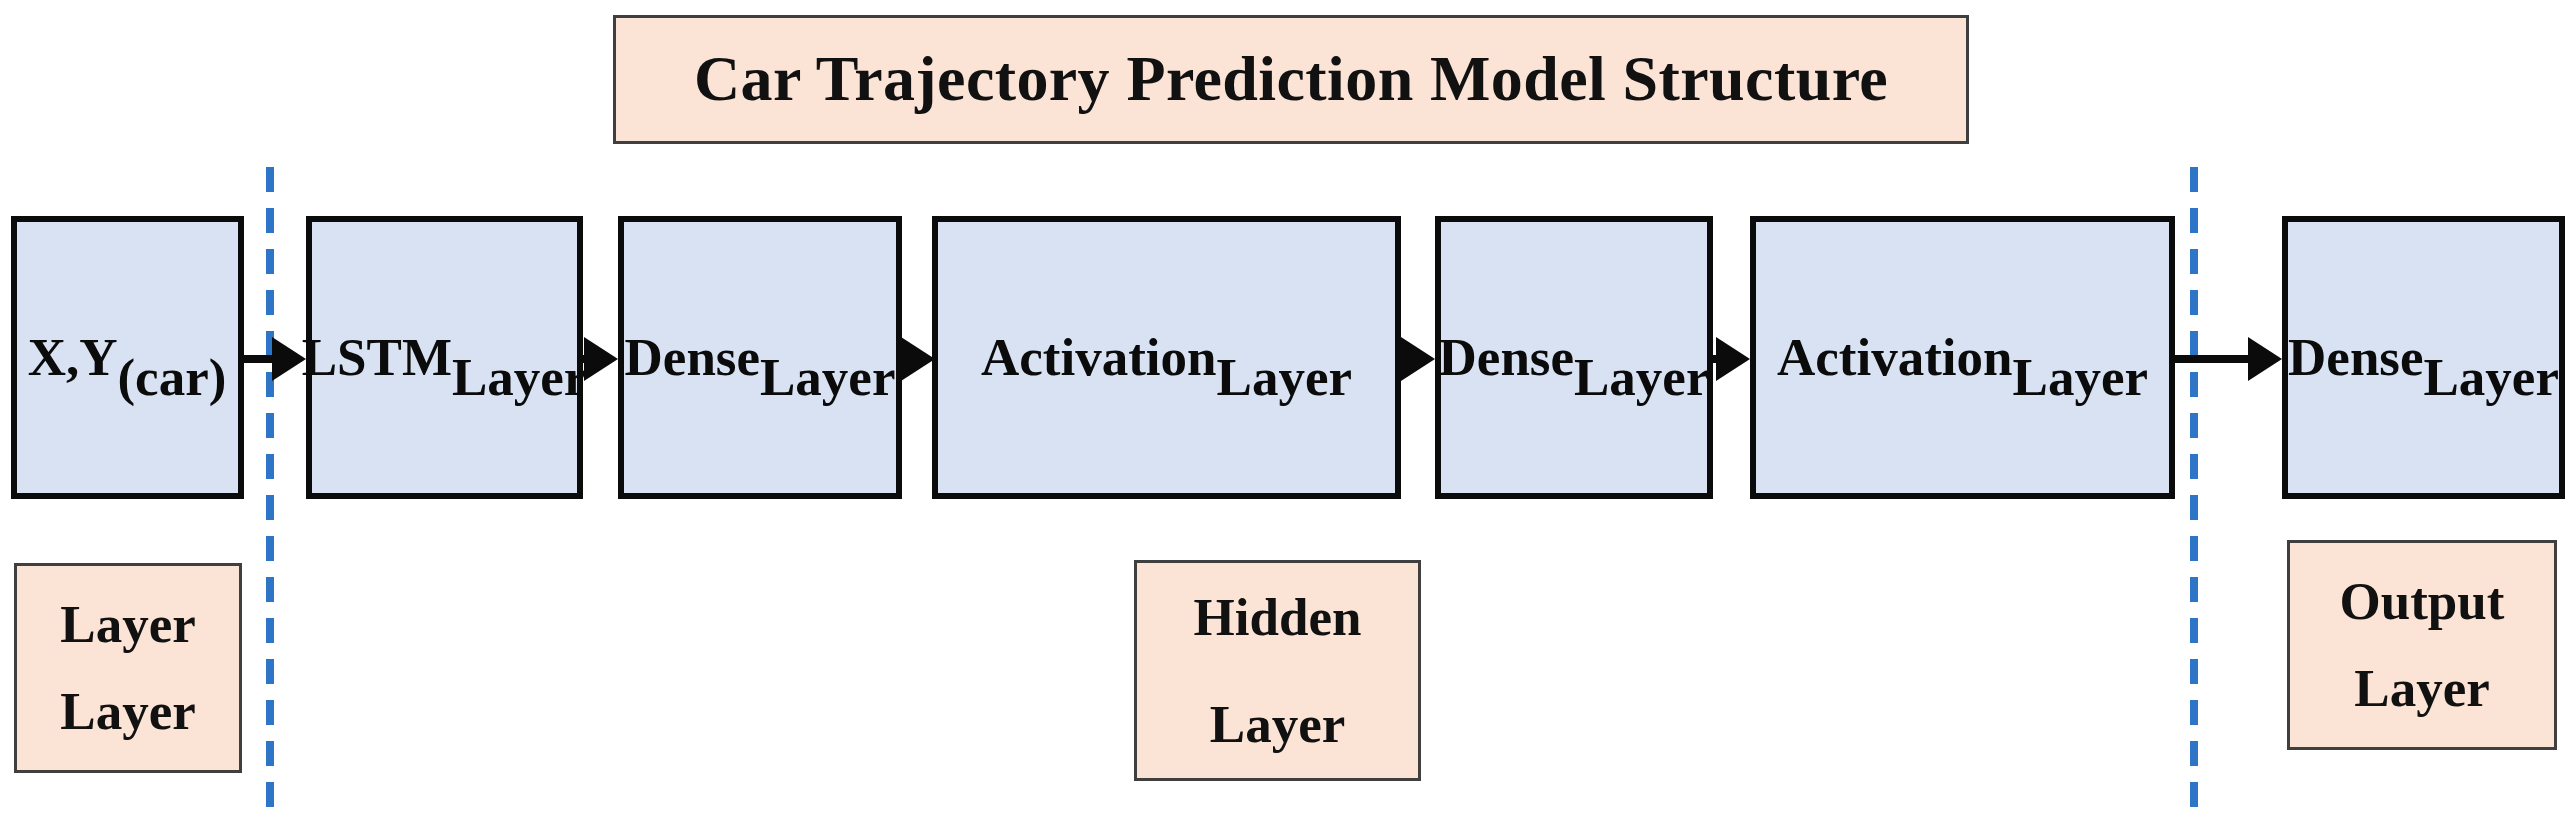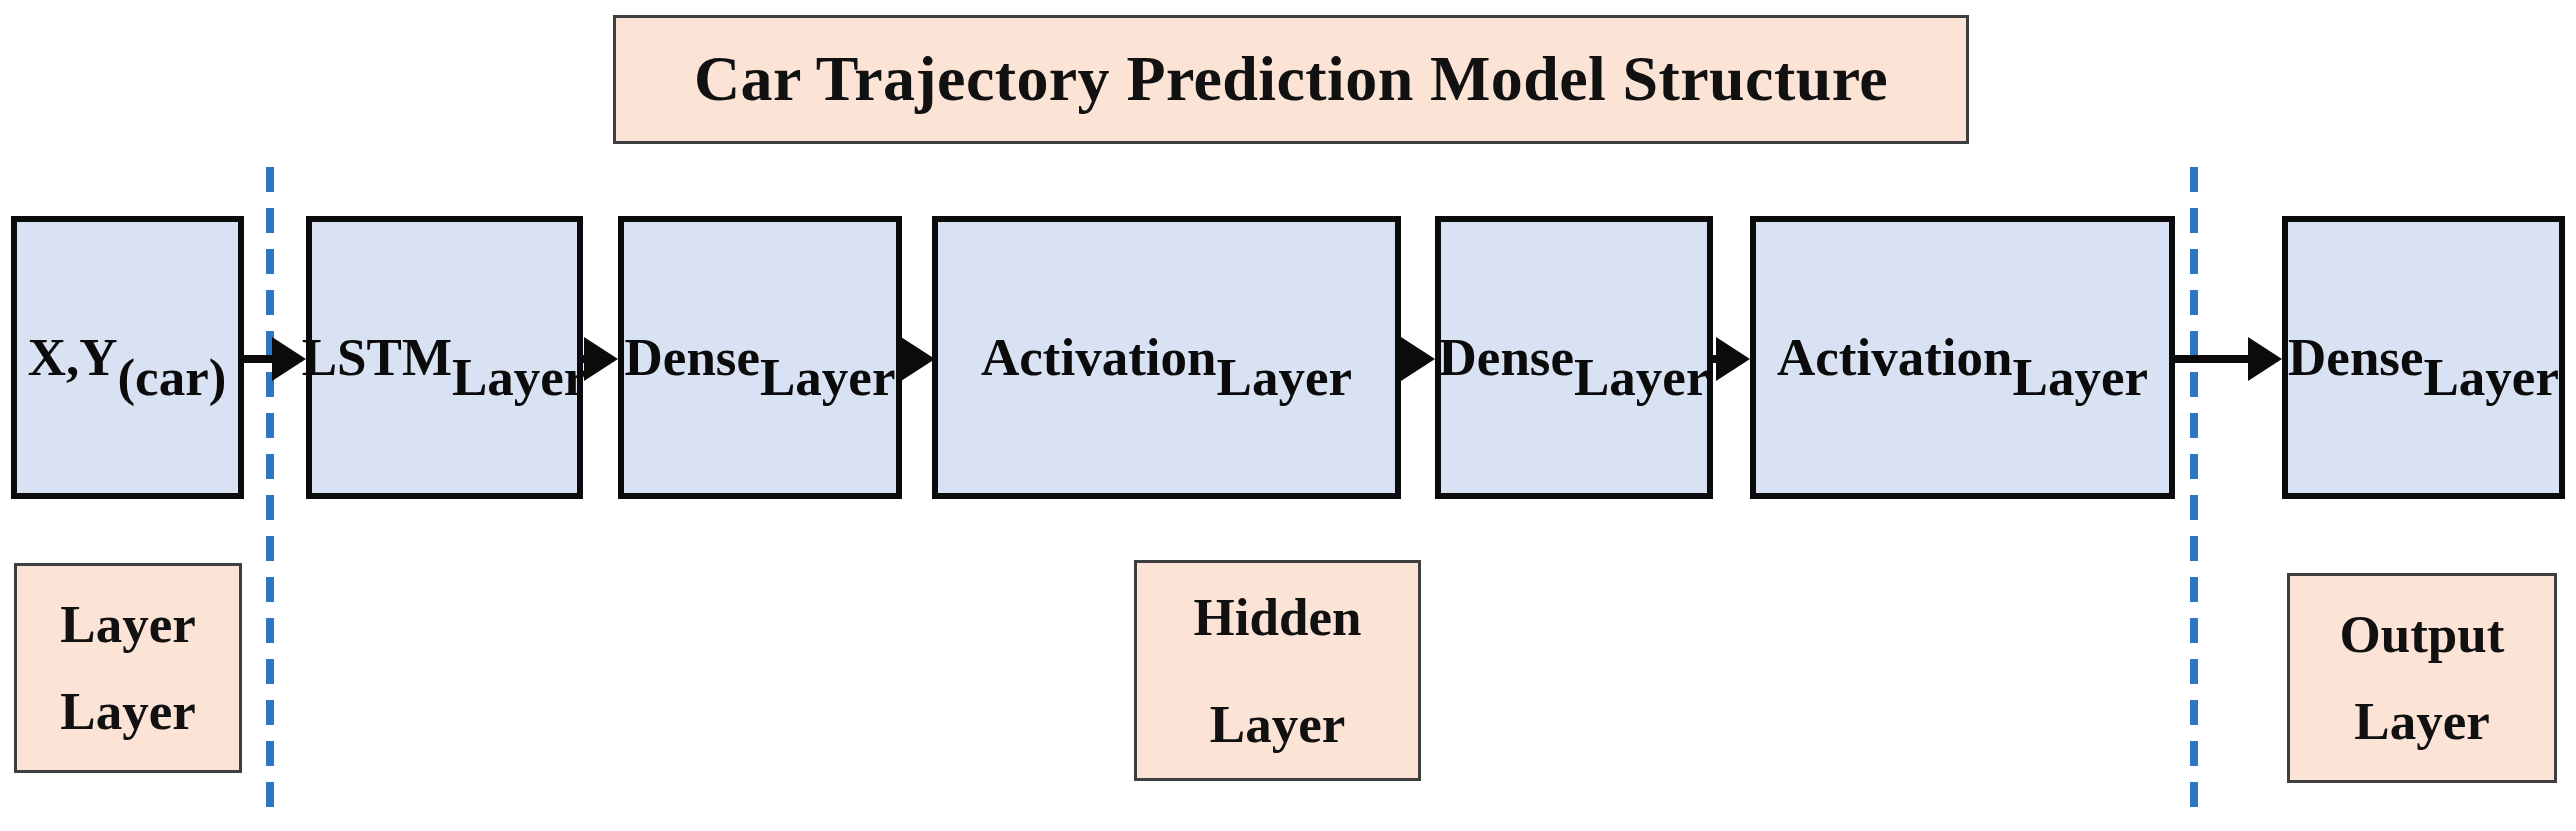--- a/index.html
+++ b/index.html
@@ -196,19 +196,19 @@
     </div>
 
   <div class="caption" id="c0" style="left: 14px; top: 563px; width: 228px; height: 210px;">
     <span class="line">Layer</span>
     <span class="line">Layer</span>
   </div>
   <div class="caption" id="c1" style="left: 1134px; top: 560px; width: 287px; height: 221px; gap: 20px;">
     <span class="line">Hidden</span>
     <span class="line">Layer</span>
   </div>
-  <div class="caption" id="c2" style="left: 2287px; top: 573px; width: 270px; height: 210px;">
+  <div class="caption" id="c2" style="left: 2287px; top: 540px; width: 270px; height: 210px;">
     <span class="line">Output</span>
     <span class="line">Layer</span>
   </div>
 
 </div>
 
 
 </body></html>

